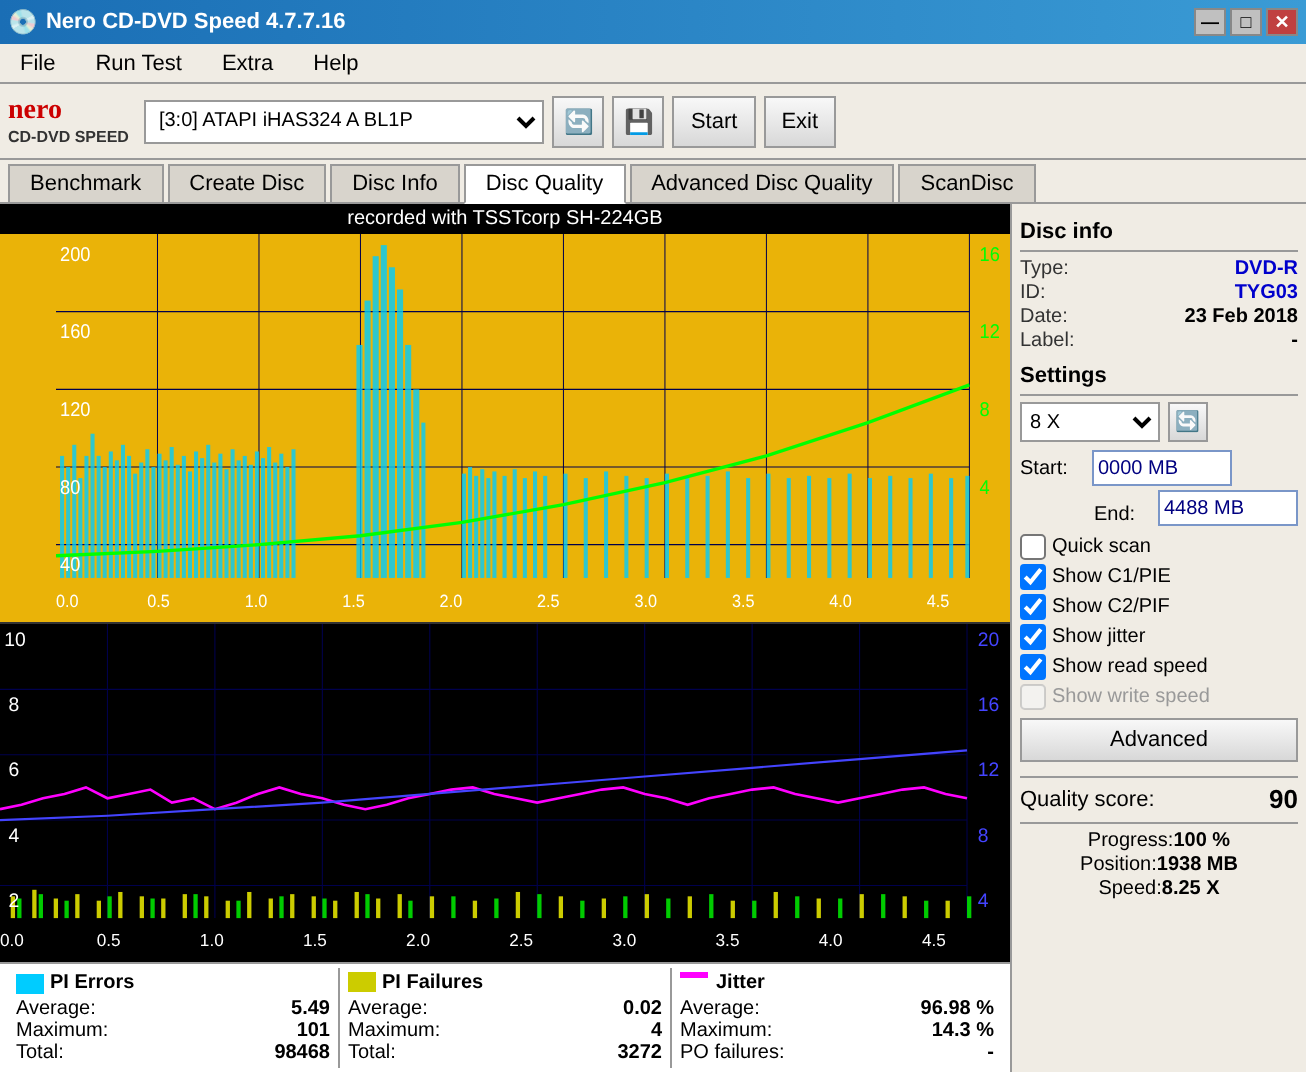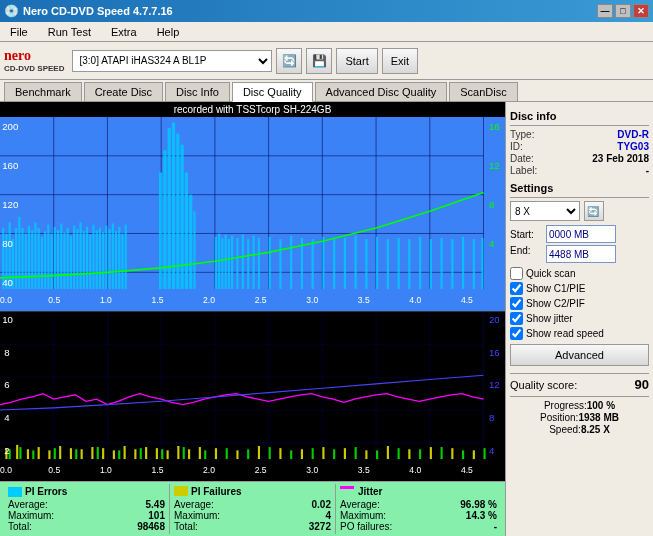--- a/index.html
+++ b/index.html
@@ -253,21 +253,21 @@
   <div class="tab active">Disc Quality</div>
   <div class="tab">Advanced Disc Quality</div>
   <div class="tab">ScanDisc</div>
 </div>
 
 <div class="main-content">
 
   <div class="chart-area">
     <div class="chart-title">recorded with TSSTcorp SH-224GB</div>
 
-    <div style="flex:1.15; position:relative; background:#3b82f6;">
+    <div style="flex:1.15; position:relative; background:#eab308;padding-left:28px;">
       <svg width="100%" height="100%" viewBox="0 0 470 175" preserveAspectRatio="none">
 
         <line x1="0" y1="35" x2="450" y2="35" stroke="#00004d" stroke-width="0.5"></line>
         <line x1="0" y1="70" x2="450" y2="70" stroke="#00004d" stroke-width="0.5"></line>
         <line x1="0" y1="105" x2="450" y2="105" stroke="#00004d" stroke-width="0.5"></line>
         <line x1="0" y1="140" x2="450" y2="140" stroke="#00004d" stroke-width="0.5"></line>
 
         <line x1="50" y1="0" x2="50" y2="155" stroke="#00004d" stroke-width="0.5"></line>
         <line x1="100" y1="0" x2="100" y2="155" stroke="#00004d" stroke-width="0.5"></line>
         <line x1="150" y1="0" x2="150" y2="155" stroke="#00004d" stroke-width="0.5"></line>
@@ -492,21 +492,21 @@
         <text x="141" y="148" fill="white" font-size="8">1.5</text>
         <text x="189" y="148" fill="white" font-size="8">2.0</text>
         <text x="237" y="148" fill="white" font-size="8">2.5</text>
         <text x="285" y="148" fill="white" font-size="8">3.0</text>
         <text x="333" y="148" fill="white" font-size="8">3.5</text>
         <text x="381" y="148" fill="white" font-size="8">4.0</text>
         <text x="429" y="148" fill="white" font-size="8">4.5</text>
       </svg>
     </div>
 
-    <div style="background:#86efac; border-top:1px solid #999; padding:2px 4px;">
+    <div style="background:#ffffff; border-top:1px solid #999; padding:2px 4px;">
       <div style="display:flex; gap:0;">
 
         <div style="flex:1; padding:2px 4px; border-right:1px solid #999;">
           <div style="display:flex; align-items:center; gap:3px; font-size:10px; font-weight:bold; margin-bottom:2px;">
             <span style="width:14px;height:10px;background:#00ccff;display:inline-block;"></span>
             <span>PI Errors</span>
           </div>
           <div style="display:flex;justify-content:space-between;font-size:10px;">
             <span>Average:</span>
             <span style="font-weight:bold;">5.49</span>
@@ -593,21 +593,21 @@
         <option>4 X</option>
         <option>12 X</option>
         <option>16 X</option>
       </select>
       <div class="toolbar-icon-btn" style="width:20px;height:20px;font-size:10px;">🔄</div>
     </div>
     <div style="display:flex;align-items:center;gap:4px;margin-bottom:2px;">
       <span style="font-size:10px;width:32px;">Start:</span>
       <input type="text" class="mb-input" value="0000 MB" style="">
     </div>
-    <div style="display:flex;align-items:flex-start;gap:4px;margin-bottom:4px;">
+    <div style="display:flex;align-items:flex-end;gap:4px;margin-bottom:4px;margin-left:37px;">
       <span style="font-size:10px;width:32px;">End:</span>
       <input type="text" class="mb-input" value="4488 MB" style="">
     </div>
     
     
     <div class="checkbox-row">
       <input type="checkbox" style="">
       <span>Quick scan</span>
     </div>
     <div class="checkbox-row">
@@ -619,20 +619,24 @@
       <span>Show C2/PIF</span>
     </div>
     <div class="checkbox-row">
       <input type="checkbox" checked="" style="">
       <span>Show jitter</span>
     </div>
     <div class="checkbox-row">
       <input type="checkbox" checked="" style="">
       <span>Show read speed</span>
     </div>
+    <div class="checkbox-row">
+      <input type="checkbox" disabled="" style="">
+      <span style="color:#999;">Show write speed</span>
+    </div>
     
     <button class="advanced-btn">Advanced</button>
     
     <div class="divider"></div>
     
     
     <div class="quality-score-row">
       <span>Quality score:</span>
       <span class="quality-score-val">90</span>
     </div>

